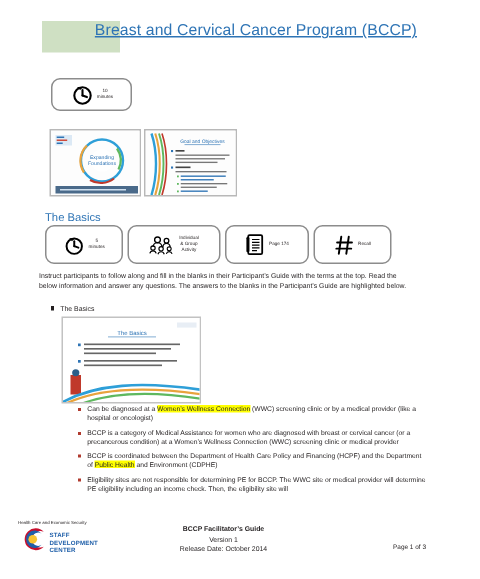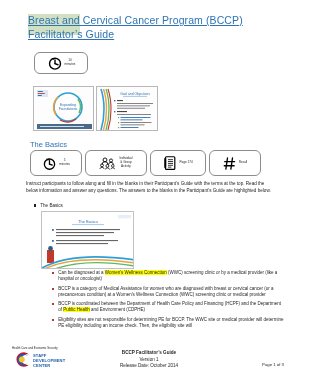--- a/index.html
+++ b/index.html
@@ -7,21 +7,21 @@
     width:298px;height:386px;background:#ffffff;
     font-family:"Liberation Sans", sans-serif;
     color:#231f20;overflow:hidden;position:relative;
   }
   .page{position:absolute;inset:0;background:#fff;}
 
   
   .title-wrap{position:absolute;left:28px;top:14px;width:250px;}
   .green-band{position:absolute;left:0;top:0;width:52px;height:21px;background:#cfe0c3;}
   .title{position:relative;font-size:10.5px;line-height:13.5px;color:#2e74b5;
-         text-decoration:underline;text-underline-offset:1px;letter-spacing:.1px;}
+         text-decoration:underline;text-underline-offset:1px;letter-spacing:.1px;text-align:right;}
 
   
   .ibox{box-sizing:border-box;border:1px solid #8c8c8c;border-radius:6px;background:#fff;
         display:flex;align-items:center;justify-content:center;gap:2px;padding:0 3px;}
   .ibox .glyph{flex:0 0 auto;display:flex;align-items:center;justify-content:center;}
   .ibox .cap{font-size:3.1px;line-height:3.8px;color:#231f20;text-align:center;}
 
   .clock-top{position:absolute;left:34px;top:52px;width:54px;height:22px;}
 
   
@@ -70,21 +70,20 @@
 </style>
 </head>
 <body>
 
 <div class="page">
 
   <div class="title-wrap">
     <div class="green-band"></div>
     <div class="title">
       <span>Breast and Cervical Cancer Program (BCCP)</span><br>
-      <span>Facilitator’s Guide</span>
     </div>
   </div>
 
   <div class="ibox clock-top">
     <span class="glyph">
       <svg width="16" height="16" viewBox="0 0 24 24">
         <circle cx="12" cy="13" r="8.2" fill="none" stroke="#000" stroke-width="2.1"></circle>
         <path d="M12 13 L12 7.6" stroke="#000" stroke-width="2.1" stroke-linecap="round"></path>
         <path d="M12 13 L16.4 14.6" stroke="#000" stroke-width="2.1" stroke-linecap="round"></path>
         <path d="M6.5 4.4 L12.6 4.4 L9.6 7.6 Z" fill="#000"></path>

